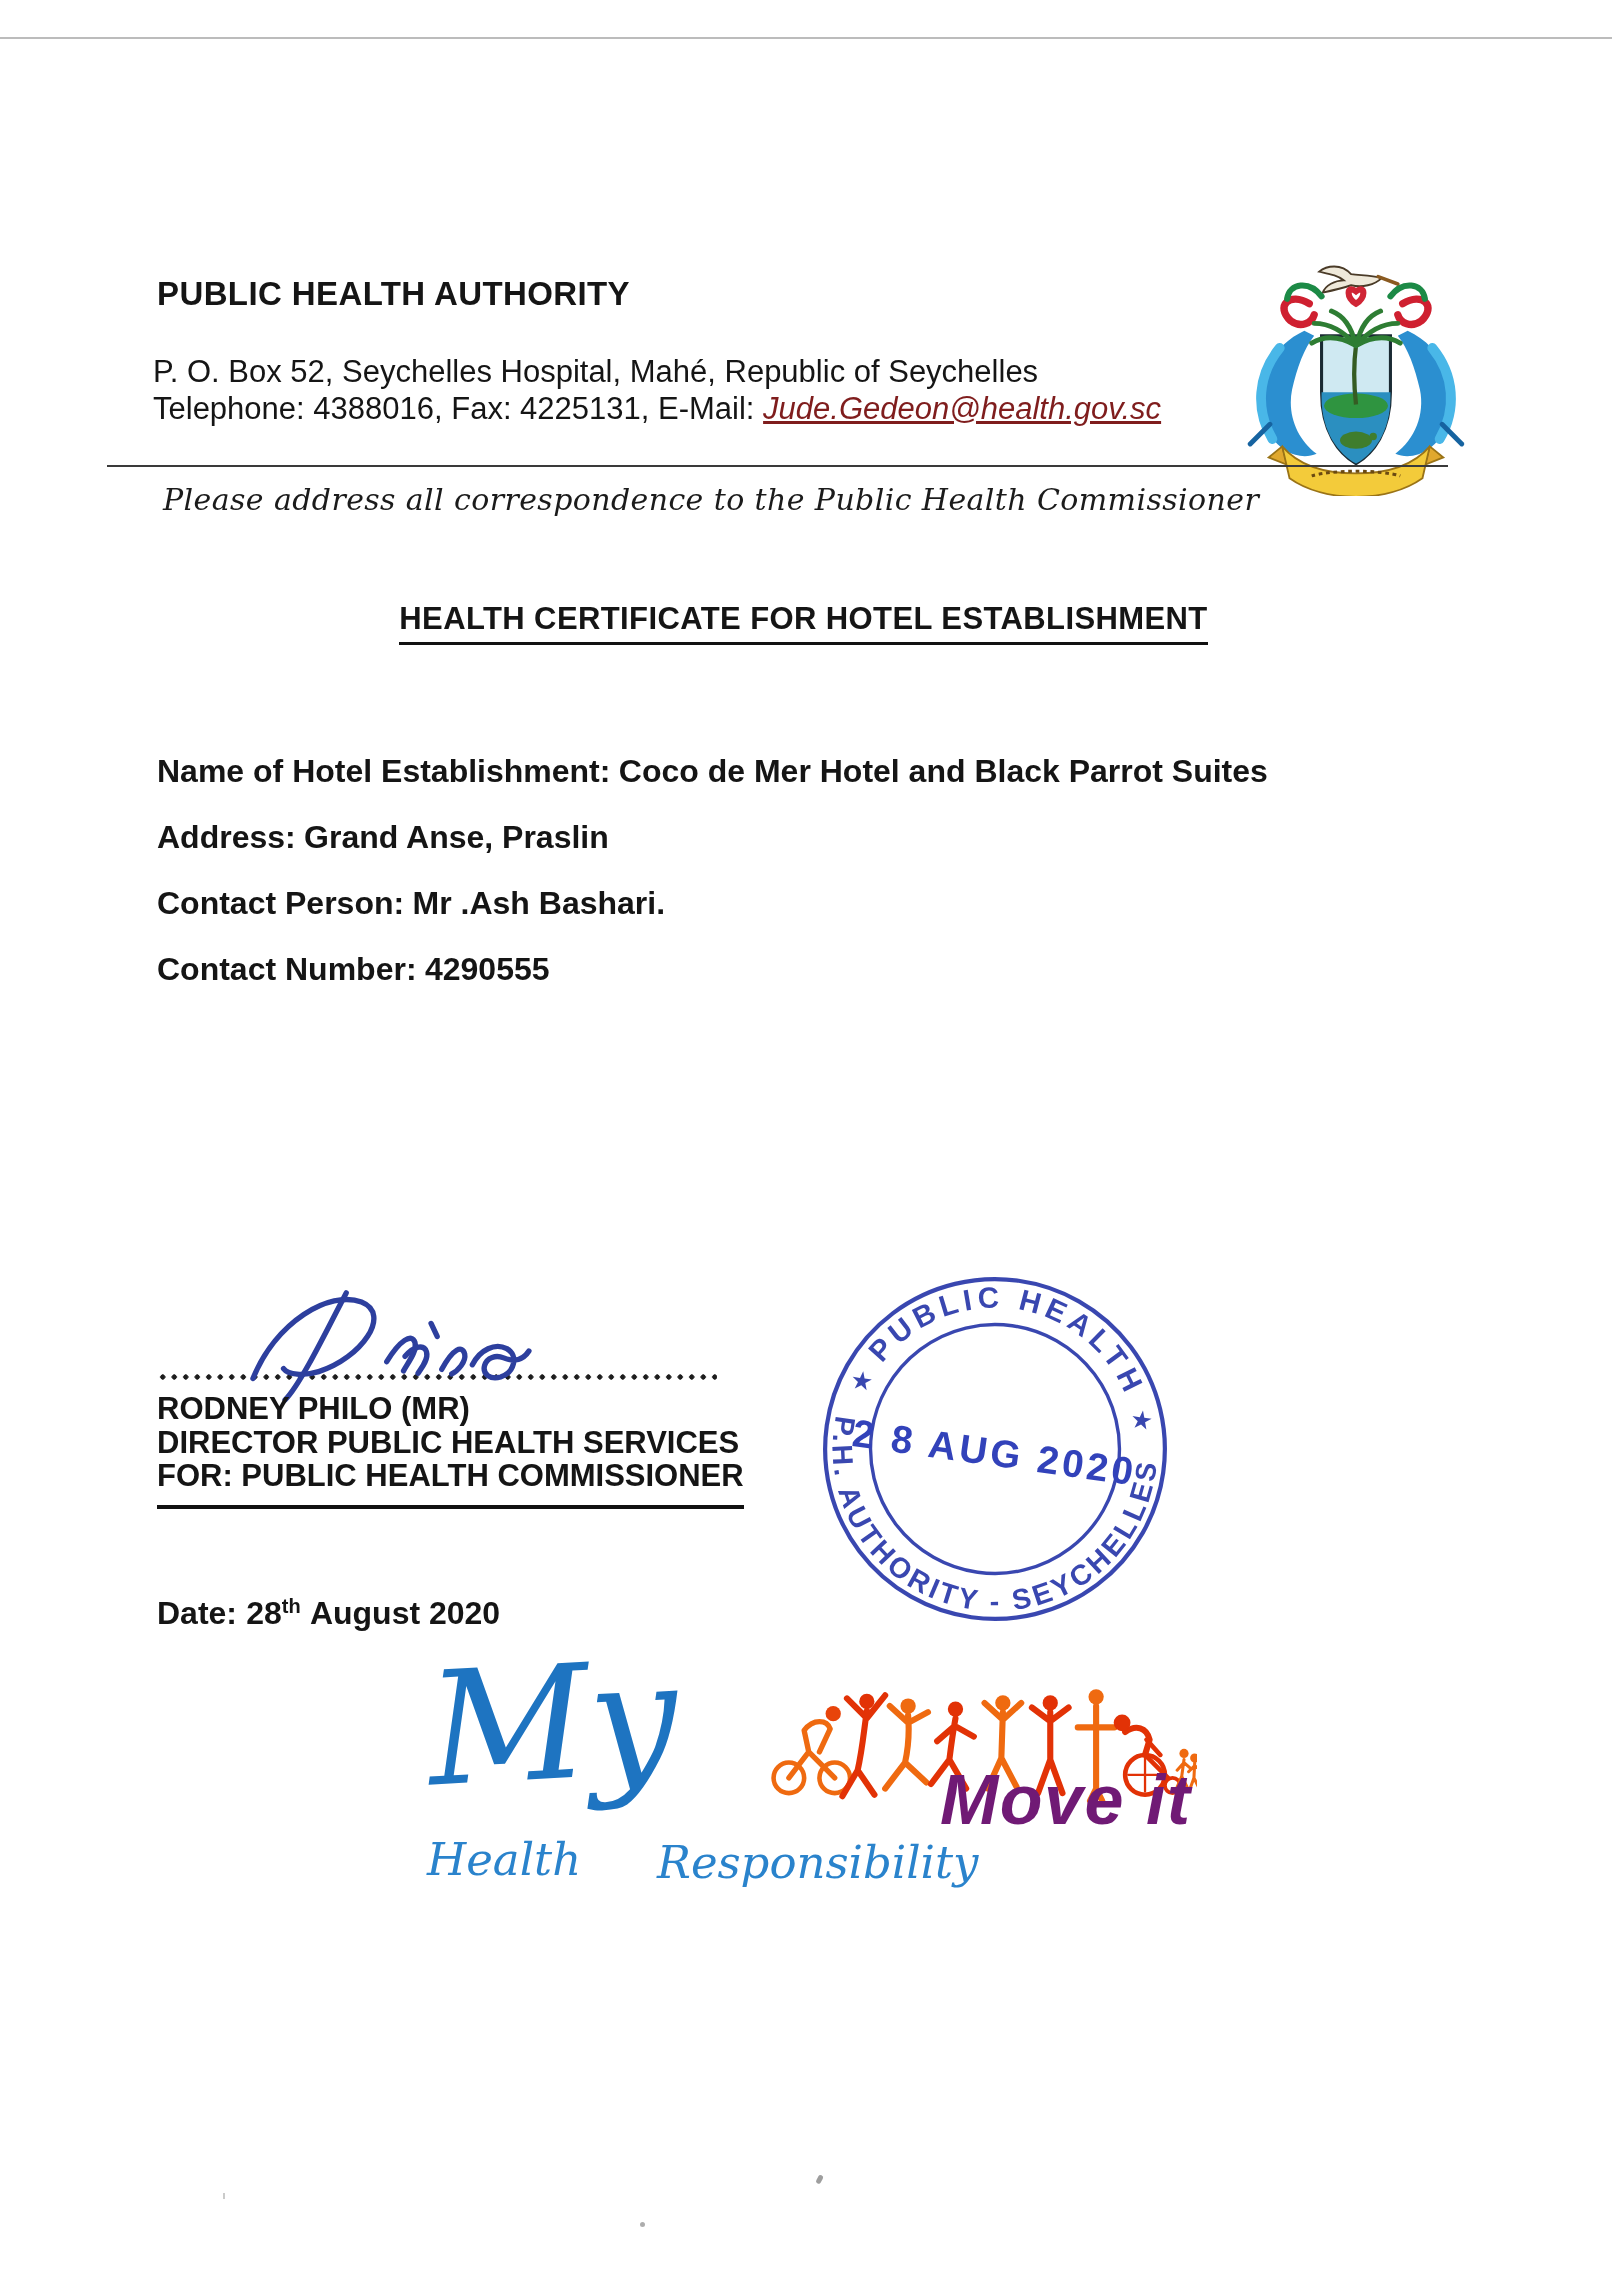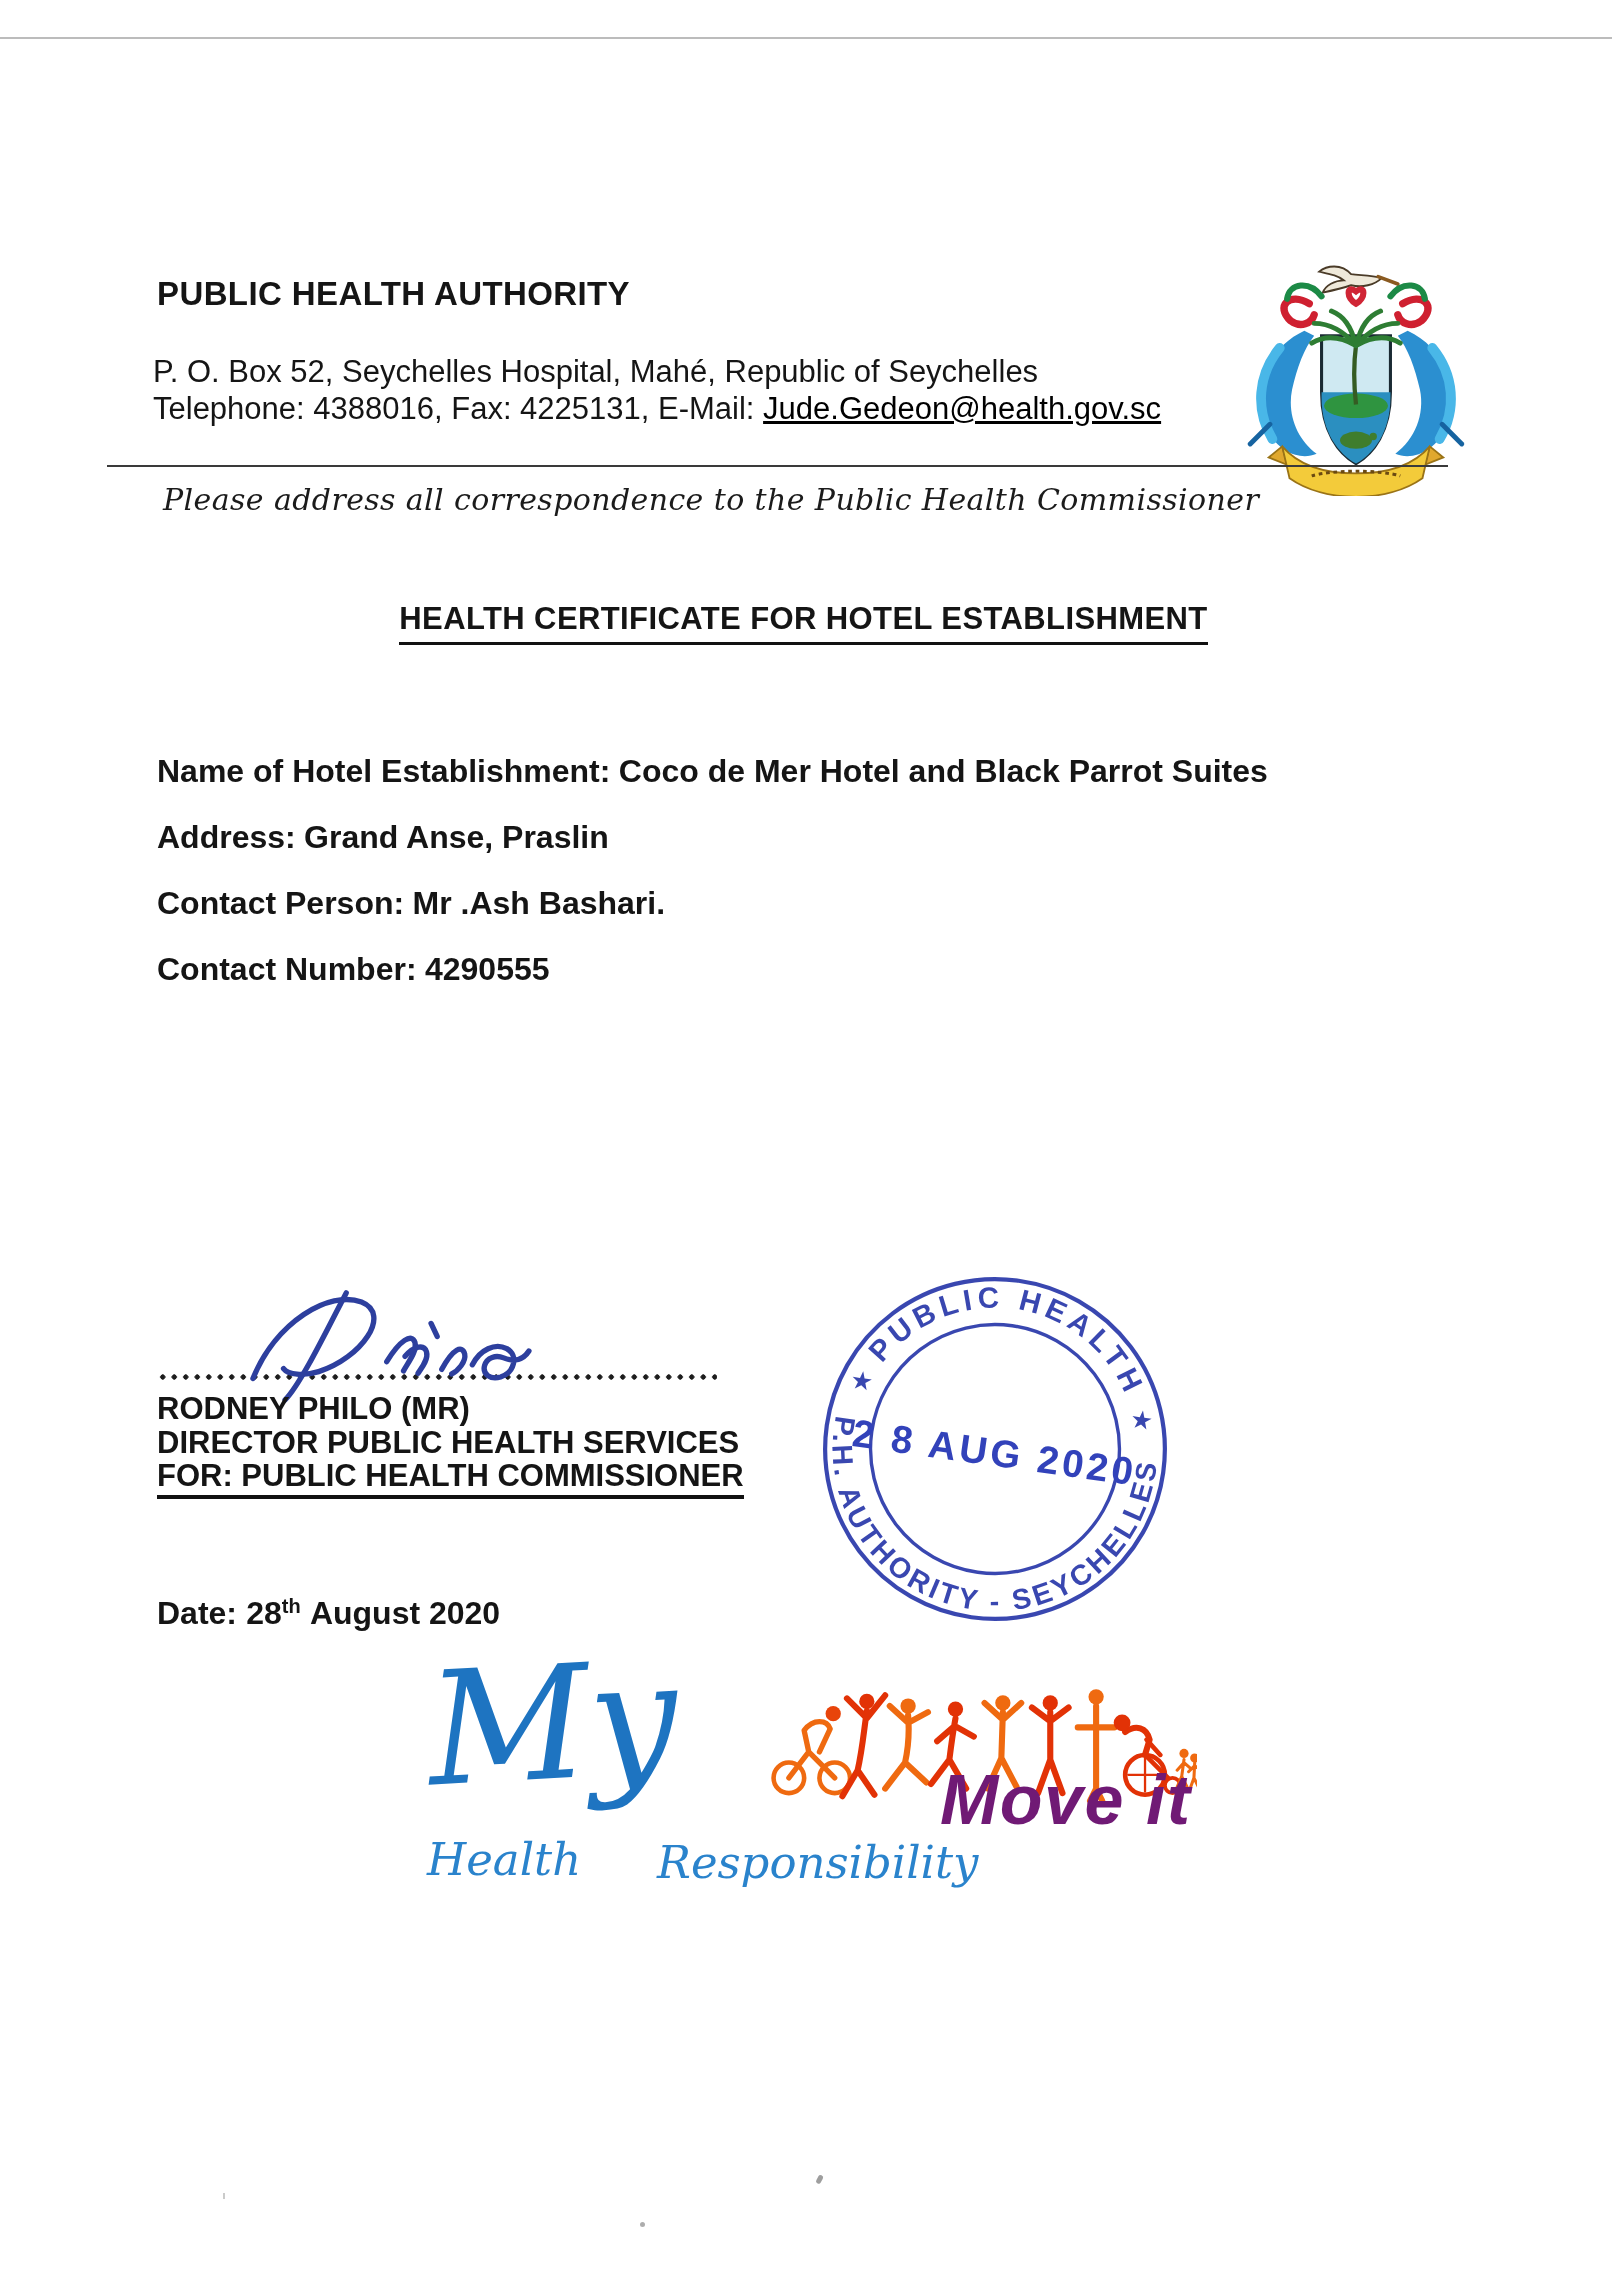--- a/index.html
+++ b/index.html
@@ -10,21 +10,21 @@
   .abs{position:absolute;}
   
   .scanline{top:37px;left:0;width:1624px;height:1.5px;background:#ababab;opacity:.8;}
   
   .org{left:157px;font-size:33px;font-weight:700;letter-spacing:0.4px;white-space:nowrap;}
   .org1{top:275px;}
   .org2{top:314px;}
   .addr{left:153px;font-size:31px;font-weight:400;white-space:nowrap;}
   .addr1{top:354px;}
   .addr2{top:391px;}
-  .email{color:#000000;text-decoration:underline;cursor:pointer;}
+  .email{color:#7f1d1d;text-decoration:underline;cursor:pointer;font-style:italic;}
   .rule{top:465px;left:107px;width:1341px;height:2.3px;background:#3a3a3a;}
   .notice{
     top:482px;left:163px;font-family:"DejaVu Serif",serif;font-style:italic;
     font-size:30px;letter-spacing:0.4px;color:#1b1b1b;white-space:nowrap;
   }
   
   .titlewrap{top:601px;left:115px;width:1377px;text-align:center;}
   .title{
     display:inline-block;font-size:31px;font-weight:700;letter-spacing:0.4px;
     border-bottom:3.8px solid #111;padding-bottom:4.6px;white-space:nowrap;
@@ -38,21 +38,21 @@
   
   .sig-svg{top:1285px;left:230px;width:474px;height:119px;pointer-events:none;}
   .dotline{
     top:1373px;left:157px;width:560px;height:7.7px;
     background-image:radial-gradient(circle,#1d1d1d 2.4px,rgba(0,0,0,0) 2.6px);
     background-size:11.5px 7.7px;background-repeat:repeat-x;background-position:0 50%;
   }
   .sigline{left:157px;font-size:31px;font-weight:700;white-space:nowrap;}
   .s0{top:1391px;}.s1{top:1425px;}
   .s2{top:1458px;}
-  .s2 .und{display:inline-block;border-bottom:4.6px solid #111;padding-bottom:1px;}
+  .s2 .und{display:inline-block;border-bottom:4.6px solid #111;padding-bottom:11px;}
   
   .stamp-svg{top:1264px;left:810px;width:370px;height:370px;opacity:.93;}
   
   .dateline{top:1595px;left:157px;font-size:32px;font-weight:700;white-space:nowrap;}
   .dateline .day{margin-left:9.2px;}
   .dateline .ord{font-size:20px;position:relative;top:-11.5px;}
   .dateline .my{margin-left:9.2px;}
   
   .word-my{
     top:1645px;left:428px;font-family:"DejaVu Serif",serif;font-style:italic;

